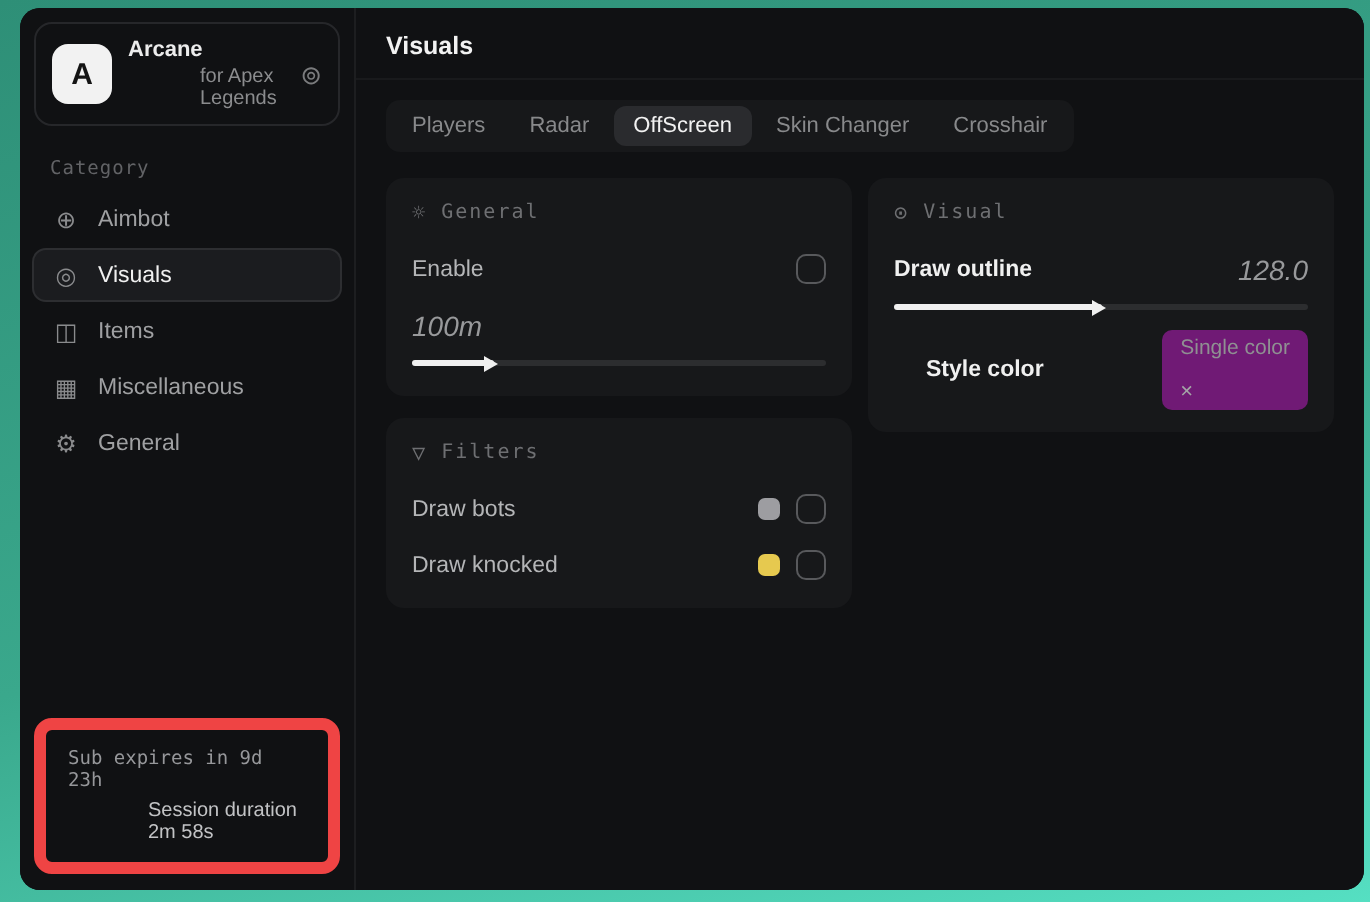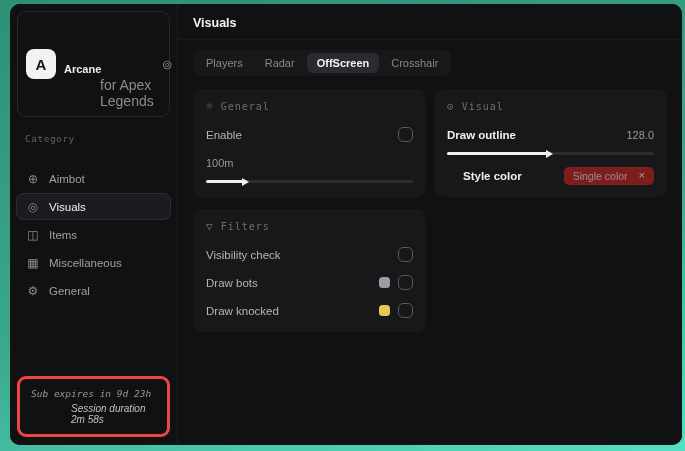--- a/index.html
+++ b/index.html
@@ -10,60 +10,60 @@
     position:relative;
   }
   .window {
     position:absolute; left:10px; top:4px; width:672px; height:441px;
     background:#0f1012; border-radius:10px; display:flex; overflow:hidden;
   }
   
   .sidebar { width:168px; border-right:1px solid #1d1e20; display:flex; flex-direction:column; background:#101113; }
   .logo-card { margin:7px 7px 0 7px; border:1px solid #26272a; border-radius:9px; padding:7px 8px; display:flex; align-items:center; gap:8px; }
   .logo-badge { width:30px; height:30px; background:#f2f2f2; border-radius:8px; display:grid; place-items:center; color:#141414; font-weight:bold; font-size:15px; flex:none; }
-  .logo-texts { display:flex; flex-direction:column; gap:2px;margin-top:44px; }
+  .logo-texts { display:flex; flex-direction:column; gap:2px; }
   .logo-title { font-size:11px; font-weight:bold; color:#ececec; }
-  .logo-subtitle { font-size:14px; color:#8b8c8e;padding-left:36px; }
+  .logo-subtitle { font-size:10px; color:#8b8c8e;padding-left:36px; }
   .logo-corner { margin-left:auto; color:#7a7b7d; font-size:13px; line-height:1; }
-  .category-label { margin:16px 0 21px 15px; font-family:"DejaVu Sans Mono", monospace; font-size:9.5px; color:#616periodo265;
+  .category-label { margin:16px 0 6px 15px; font-family:"DejaVu Sans Mono", monospace; font-size:9.5px; color:#616periodo265;
     color:#626366; letter-spacing:.5px; }
   .nav { padding:0 6px; display:flex; flex-direction:column; gap:1px; }
   .nav-item { height:27px; display:flex; align-items:center; gap:9px; padding:0 9px; border-radius:7px; color:#9fa0a2; font-size:11.5px; border:1px solid transparent; cursor:default; }
   .nav-item .nav-icon { width:14px; text-align:center; color:#8a8b8d; font-size:12px; }
   .nav-item.selected { background:#1b1c1f; border-color:#2d2e31; color:#f0f0f0; }
   .sidebar-spacer { flex:1; }
-  .footer-card { margin:0 7px 8px 7px; border:3px solid #ef4444; border-radius:9px; padding:9px 11px;font-style:italic; }
+  .footer-card { margin:0 7px 8px 7px; border:6px solid #ef4444; border-radius:9px; padding:9px 11px; }
   .footer-line1 { font-family:"DejaVu Sans Mono", monospace; font-size:9.5px; color:#96979a; }
   .footer-line2 { font-size:10px; color:#c2c3c5; margin-top:4px;margin-left:40px; }
   
   .main { flex:1; display:flex; flex-direction:column; background:#101113; }
   .main-header { padding:12px 15px 9px 15px; border-bottom:1px solid #191a1c; }
   .page-title { font-size:12.5px; font-weight:bold; color:#f2f2f2; }
   .tab-strip { margin:10px 15px 0 15px; display:flex; width:fit-content; background:#17181a; border-radius:7px; padding:3px; gap:2px;align-items:flex-end; }
   .tab { padding:4px 10px; font-size:11px; color:#88898b; border-radius:6px; white-space:nowrap; cursor:default; }
-  .tab.selected { background:#2a2b2e; color:#f2f2f2; font-weight:bold; }
+  .tab.selected { background:#2a2b2e; color:#f2f2f2; font-weight:normal; }
   .content { padding:13px 15px; display:flex; gap:8px; align-items:flex-start; }
   .col { display:flex; flex-direction:column; gap:11px; flex:1; min-width:0; }
   .panel { background:#17181a; border-radius:9px; padding:11px 13px; }
   .panel-header { display:flex; align-items:center; gap:7px; margin-bottom:11px;
     font-family:"DejaVu Sans Mono", monospace; font-size:10px; letter-spacing:1px; color:#6e6f72; }
   .panel-header .panel-icon { font-size:11px; color:#6e6f72; }
   .row { display:flex; align-items:center; justify-content:space-between; min-height:21px; margin-top:7px; }
   .row:first-of-type { margin-top:0; }
   .row-label { font-size:11.5px; color:#b4b5b7; }
   .row-label.strong { color:#f0f0f0; font-weight:bold; }
-  .row-value { font-size:11px; color:#98999b; }
+  .row-value { font-size:14px; color:#98999b;font-style:italic; }
   .slider { margin-top:7px; margin-bottom:4px; height:3px; background:#2c2d2f; border-radius:2px; position:relative; cursor:pointer; }
   .slider-fill { height:3px; background:#f0f0f0; border-radius:2px; position:relative; }
   .slider-fill::after { content:""; position:absolute; right:-2px; top:50%; transform:translateY(-50%);
     width:0; height:0; border-left:7px solid #f0f0f0; border-top:4px solid transparent; border-bottom:4px solid transparent; }
   .checkbox { width:15px; height:15px; border:1.5px solid #58595c; border-radius:5px; background:transparent; cursor:pointer; flex:none; }
   .row-controls { display:flex; align-items:center; gap:8px; }
   .swatch { width:11px; height:11px; border-radius:3.5px; flex:none; }
-  .dropdown-pill { display:flex; gap:11px; background:#7f1d1d; border-radius:5px; padding:3px 9px; cursor:pointer; }
+  .dropdown-pill { display:flex; gap:11px; background:#701a75; border-radius:5px; padding:3px 9px; cursor:pointer;flex-direction:column; }
   .dropdown-label { font-size:10.5px; color:#8f9092; }
   .dropdown-close { font-size:11px; color:#a4a5a7; line-height:1; cursor:pointer; }
 </style>
 </head>
 <body>
 
 <div class="window">
 
   <div class="sidebar">
     <div class="logo-card">
@@ -110,20 +110,21 @@
 
   <div class="main">
     <div class="main-header">
       <div class="page-title">Visuals</div>
     </div>
 
     <div class="tab-strip">
       <div class="tab">Players</div>
       <div class="tab">Radar</div>
       <div class="tab selected">OffScreen</div>
+      <div class="tab">Skin Changer</div>
       <div class="tab">Crosshair</div>
     </div>
 
     <div class="content">
 
       <div class="col">
         <div class="panel">
           <div class="panel-header">
             <span class="panel-icon">☼</span>
             <span>General</span>
@@ -137,26 +138,20 @@
           </div>
           <div class="slider">
             <div class="slider-fill" style="width: 20%;"></div>
           </div>
         </div>
 
         <div class="panel">
           <div class="panel-header">
             <span class="panel-icon">▽</span>
             <span>Filters</span>
-          </div>
-          <div class="row">
-            <span class="row-label">Visibility check</span>
-            <span class="row-controls">
-              <span class="checkbox"></span>
-            </span>
           </div>
           <div class="row">
             <span class="row-label">Draw bots</span>
             <span class="row-controls">
               <span class="swatch" style="background: rgb(157, 157, 161);"></span>
               <span class="checkbox"></span>
             </span>
           </div>
           <div class="row">
             <span class="row-label">Draw knocked</span>

